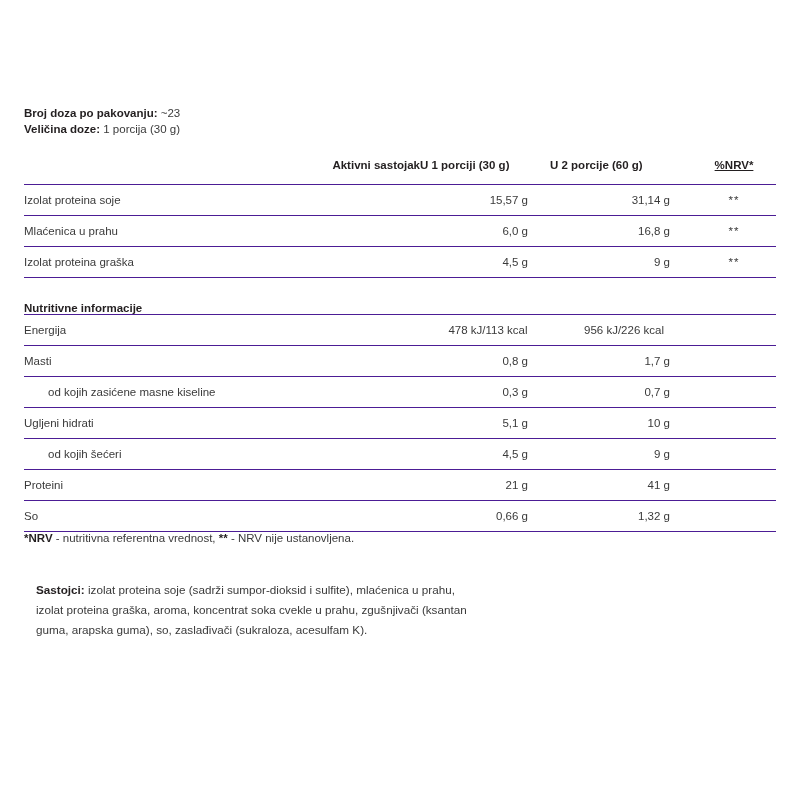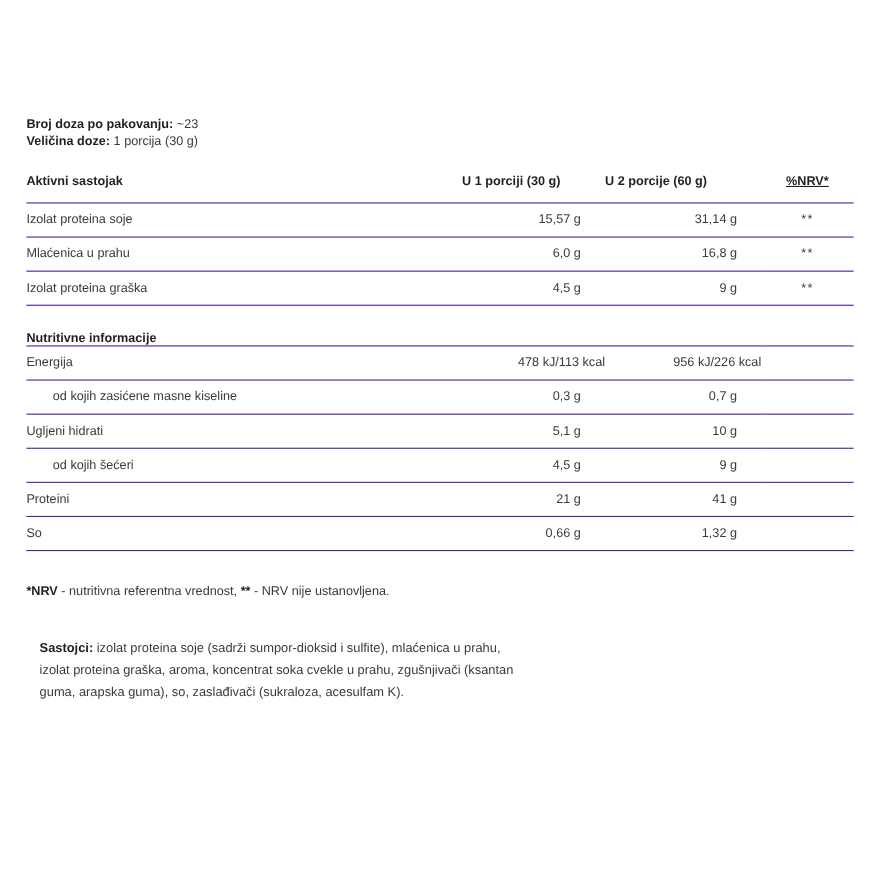--- a/index.html
+++ b/index.html
@@ -59,39 +59,39 @@
 
   .hdr th {
     height: 26px;
     font-size: 11.5px;
     font-weight: bold;
     color: #231f20;
     text-align: left;
     padding-bottom: 6px;
     white-space: nowrap;
   }
-  .hdr th.h-name { text-align: left; }
+  .hdr th.h-name { text-align: right; }
   .hdr th.h-nrv  { text-align: center; text-decoration: underline; }
 
   tr.rule > th,
   tr.rule > td {
     border-top: 1px solid #4c1d95;
   }
 
   tbody tr.data td {
     height: 30px;
     font-size: 11.5px;
     color: #3a3a3a;
     white-space: nowrap;
   }
   td.t-name { text-align: left; }
   td.t-num  { text-align: right; padding-right: 22px; }
   td.t-nrv  { text-align: center; letter-spacing: 1px; }
   td.t-num.wide {
-    text-align: right;
+    text-align: center;
     padding-right: 0;
     padding-left: 6px;
   }
   td.sub .sub-label { display: inline-block; padding-left: 24px; }
 
   
   tr.section td {
     height: 28px;
     font-size: 11.5px;
     font-weight: bold;
@@ -180,20 +180,26 @@
         <td colspan="4">Nutritivne informacije</td>
       </tr>
 
       <tr class="data rule">
         <td class="t-name">Energija</td>
         <td class="t-num wide">478 kJ/113 kcal</td>
         <td class="t-num wide">956 kJ/226 kcal</td>
         <td class="t-nrv"></td>
       </tr>
       <tr class="data rule">
+        <td class="t-name">Masti</td>
+        <td class="t-num">0,8 g</td>
+        <td class="t-num">1,7 g</td>
+        <td class="t-nrv"></td>
+      </tr>
+      <tr class="data rule">
         <td class="t-name sub"><span class="sub-label">od kojih zasićene masne kiseline</span></td>
         <td class="t-num">0,3 g</td>
         <td class="t-num">0,7 g</td>
         <td class="t-nrv"></td>
       </tr>
       <tr class="data rule">
         <td class="t-name">Ugljeni hidrati</td>
         <td class="t-num">5,1 g</td>
         <td class="t-num">10 g</td>
         <td class="t-nrv"></td>

